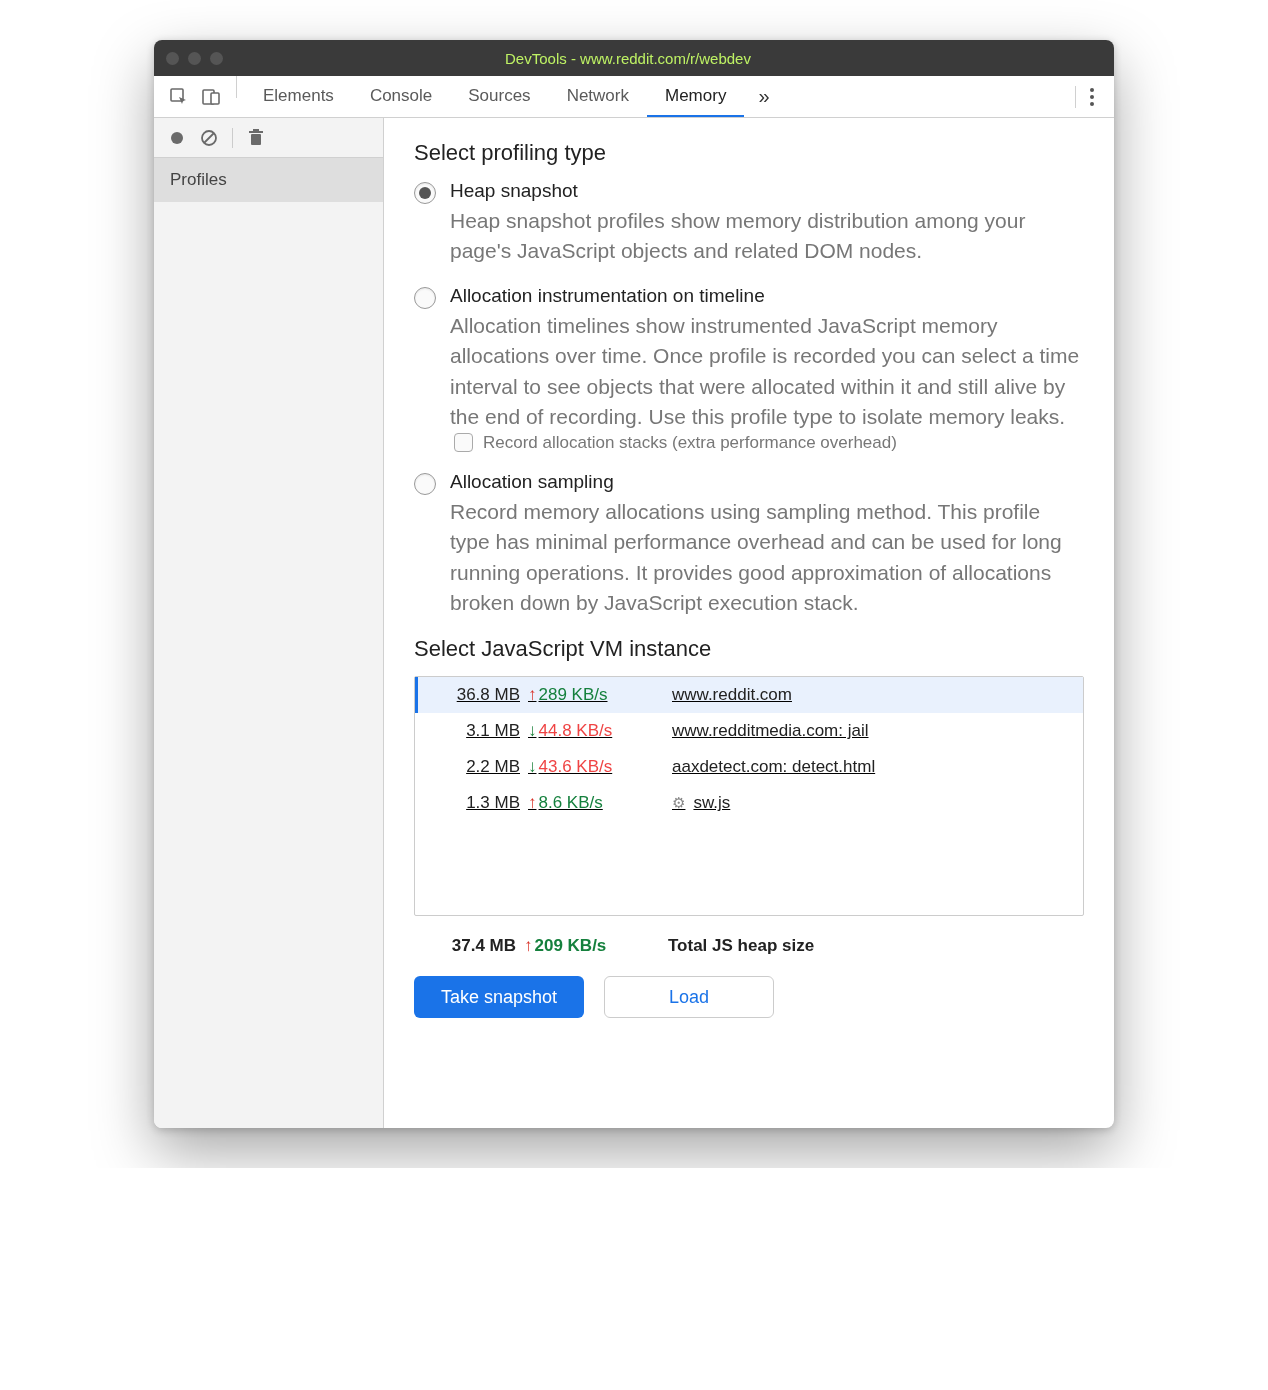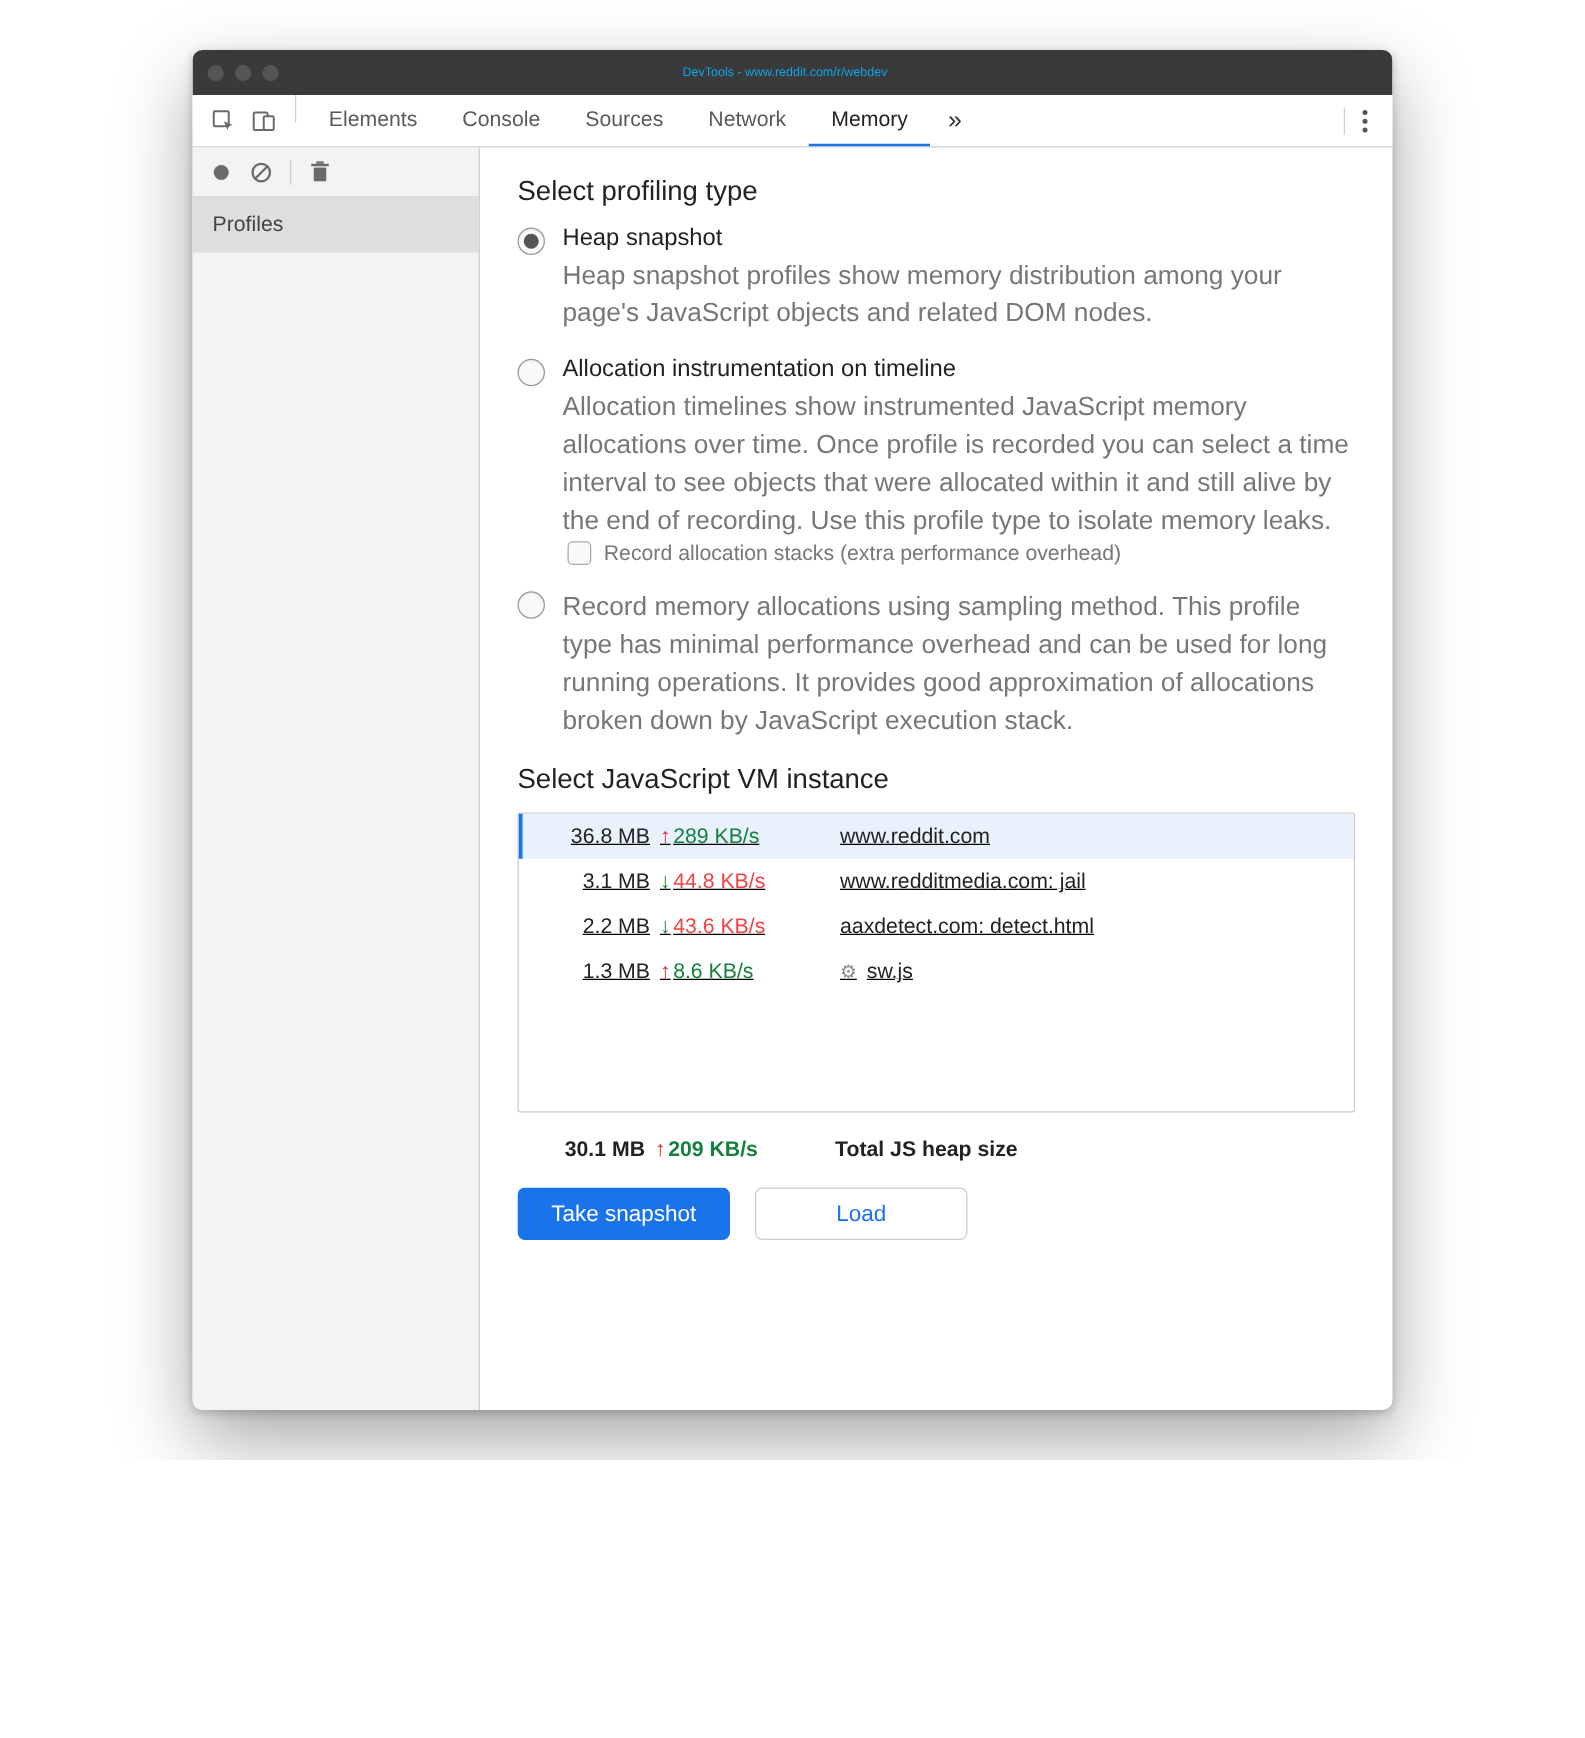--- a/index.html
+++ b/index.html
@@ -24,22 +24,22 @@
   align-items: center;
   padding: 0 12px;
   position: relative;
 }
 .traffic-lights { display: flex; gap: 9px; }
 .traffic-light { width: 13px; height: 13px; border-radius: 50%; background: #555; }
 .titlebar-title {
   position: absolute;
   left: 0; right: 12px;
   text-align: center;
-  color: #0ea5e9;
-  font-size: 10px;
+  color: #bef264;
+  font-size: 15px;
   pointer-events: none;
 }
 .tabbar {
   display: flex;
   height: 42px;
   border-bottom: 1px solid #d0d0d0;
   background: #fff;
   padding: 0 8px;
 }
 .tabbar-left { display: flex; align-items: center; gap: 10px; padding: 0 6px; }
@@ -235,20 +235,21 @@
               <div class="opt-desc">Allocation timelines show instrumented JavaScript memory allocations over time. Once profile is recorded you can select a time interval to see objects that were allocated within it and still alive by the end of recording. Use this profile type to isolate memory leaks.</div>
               <div class="suboption">
                 <div class="checkbox"></div>
                 <div class="sub-label">Record allocation stacks (extra performance overhead)</div>
               </div>
             </div>
           </div>
           <div class="option">
             <div class="radio"></div>
             <div class="opt-body">
+              <div class="opt-label">Allocation sampling</div>
               <div class="opt-desc">Record memory allocations using sampling method. This profile type has minimal performance overhead and can be used for long running operations. It provides good approximation of allocations broken down by JavaScript execution stack.</div>
             </div>
           </div>
         </div>
 
       <div class="section-title" style="margin-top:6px;">Select JavaScript VM instance</div>
 
       <div class="vmtable">
         <div id="vm-rows">
             <div class="vmrow selected">
@@ -289,21 +290,21 @@
               </div>
               <div class="col-host">
                 <span class="gear-icon">⚙</span>
                 <span>sw.js</span>
               </div>
             </div>
           </div>
       </div>
 
       <div class="totalrow">
-        <div class="col-size">30.1 MB</div>
+        <div class="col-size">37.4 MB</div>
         <div class="col-rate">
           <span class="arrow-up">↑</span>
           <span class="rate-up">209 KB/s</span>
         </div>
         <div class="col-host">Total JS heap size</div>
       </div>
 
       <div class="buttons">
         <div class="btn btn-primary">
           <span>Take snapshot</span>

